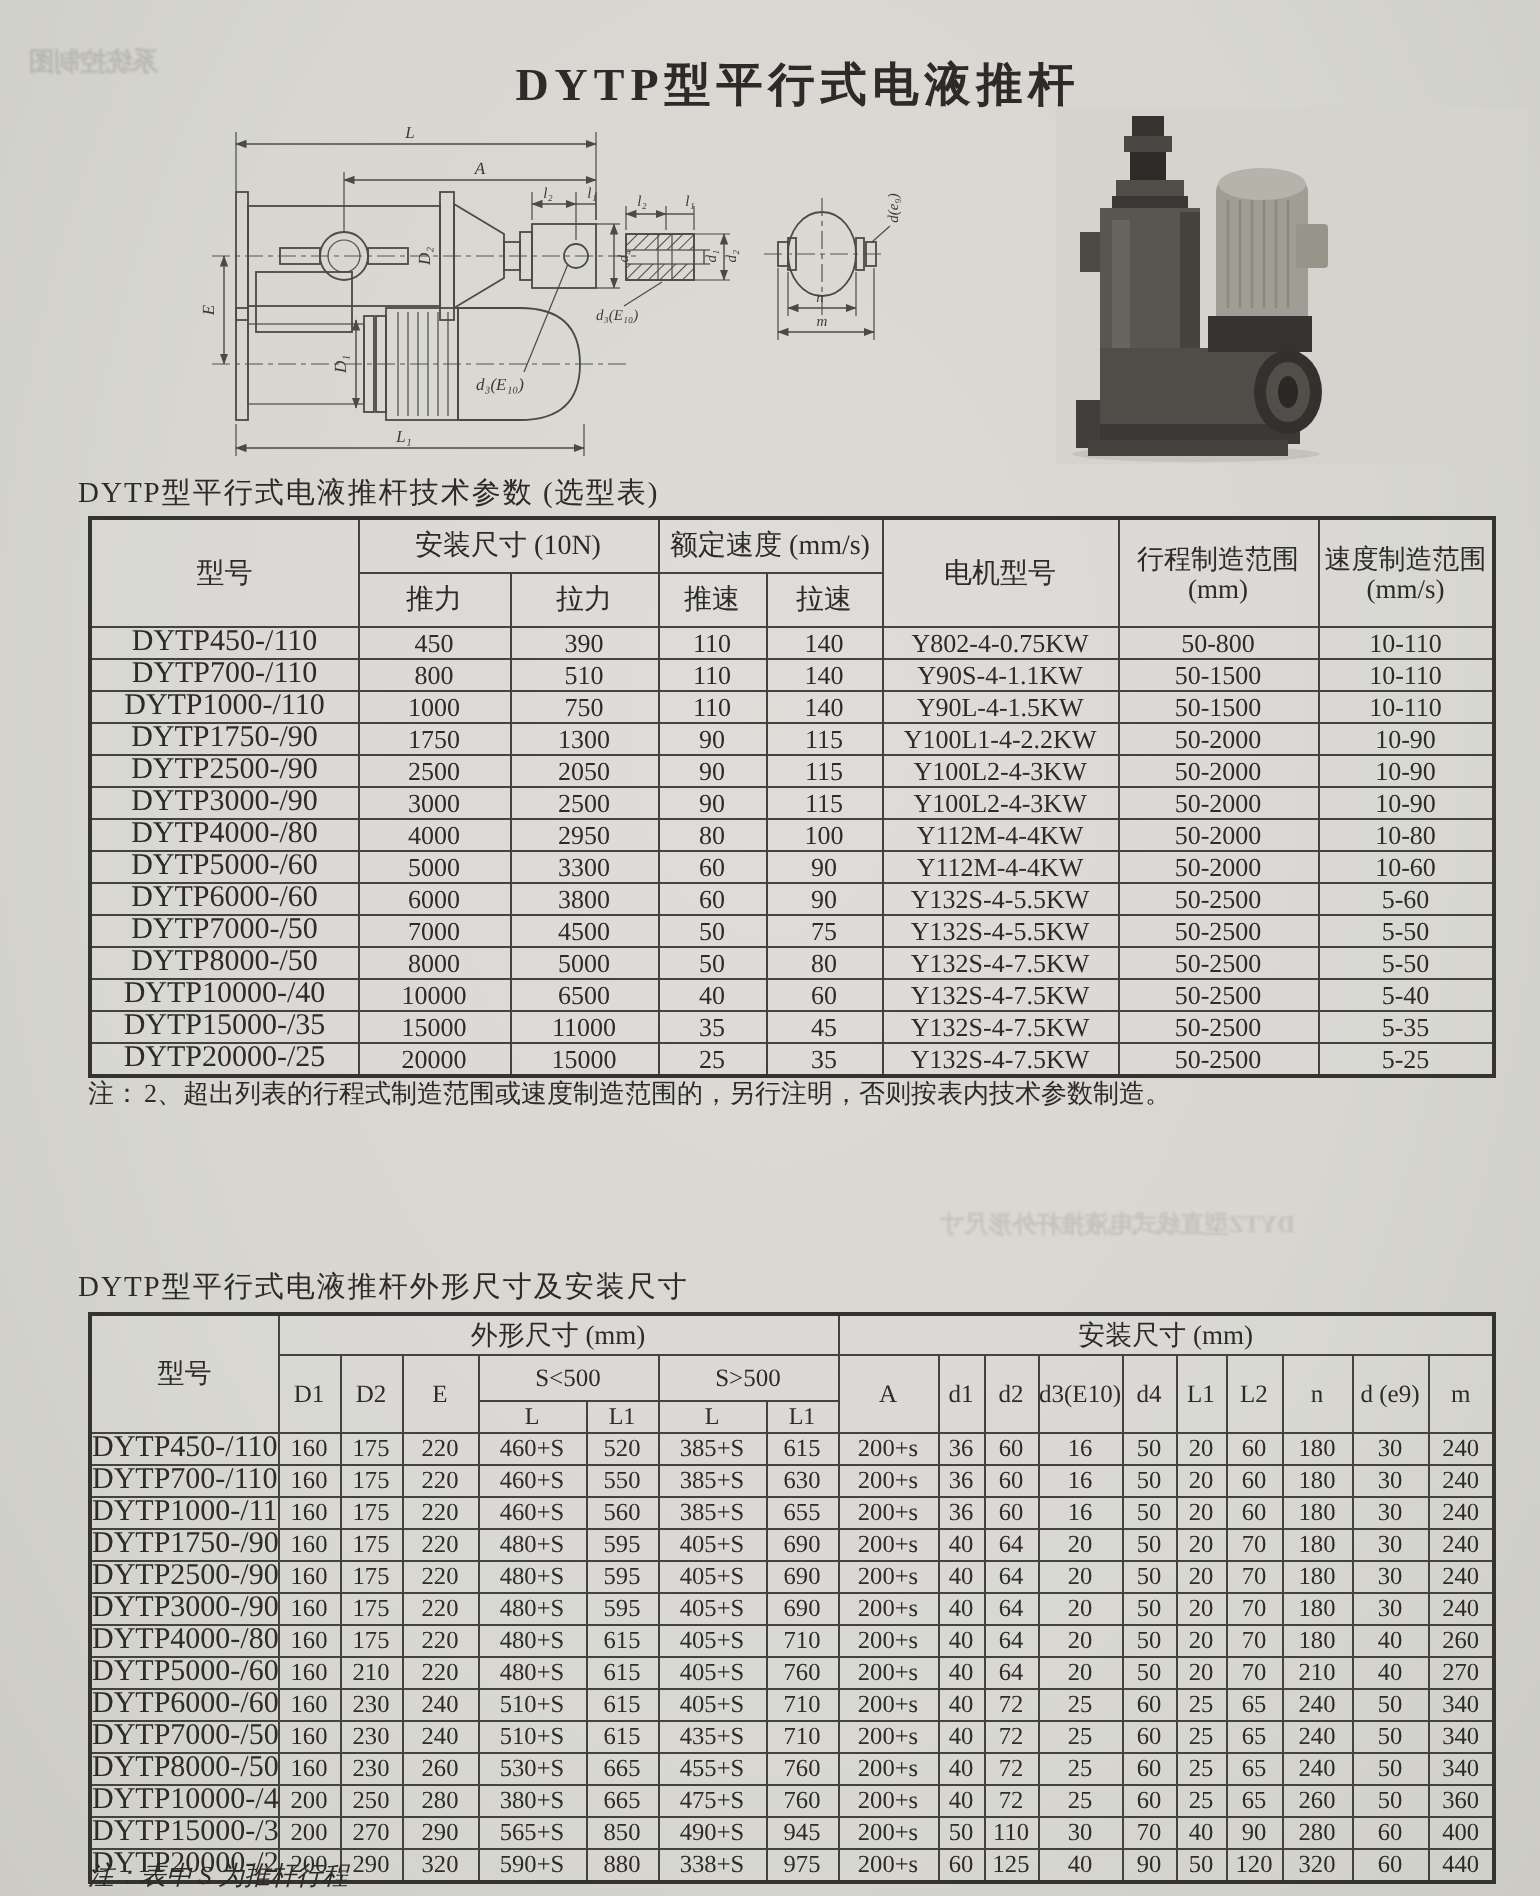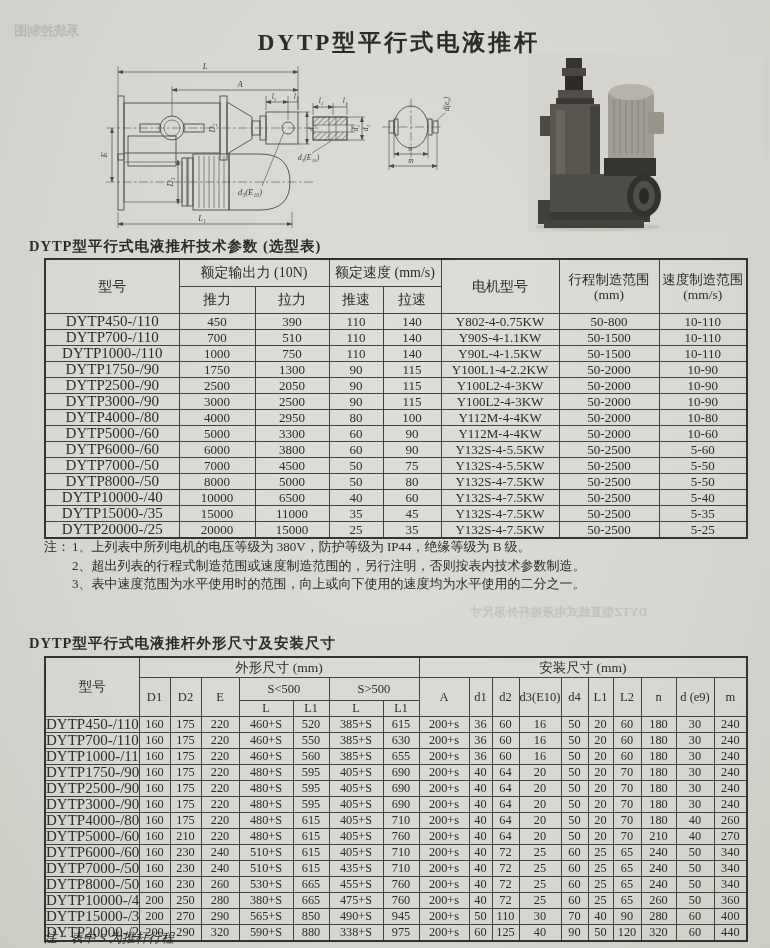--- a/index.html
+++ b/index.html
@@ -9,21 +9,21 @@
   
   .ghost{position:absolute;transform:scaleX(-1);color:#8f8d88;font-weight:bold;filter:blur(.6px);pointer-events:none;}
   .ghost-tl{left:14px;top:22px;font-size:13px;opacity:.38;}
   .ghost-mr{left:560px;top:196px;font-size:14px;opacity:.4;}
   .ghost-t2{left:470px;top:604px;font-size:12px;opacity:.28;}
   .title{position:absolute;top:12px;left:14px;width:100%;text-align:center;font-size:23px;font-weight:bold;letter-spacing:3px;}
   .figure-row{position:absolute;top:52px;left:0;width:770px;height:184px;}
   svg{position:absolute;}
   .drawing{left:96px;top:4px;}
   .photo{left:528px;top:2px;}
-  .section-title{position:absolute;left:29px;font-size:14.5px;font-weight:bold;letter-spacing:1px;}
+  .section-title{position:absolute;left:39px;font-size:14.5px;font-weight:normal;letter-spacing:1px;}
   .sec1{top:237px;}
   .sec2{top:634px;}
   table{position:absolute;left:44px;border-collapse:collapse;table-layout:fixed;background:rgba(255,255,255,0.07);}
   table,th,td{border:1px solid #43423d;}
   table{border:2px solid #343330;}
   th{font-weight:normal;padding:0;text-align:center;overflow:hidden;white-space:nowrap;}
   td{padding:0;text-align:center;overflow:hidden;white-space:nowrap;}
   .t1{top:258px;width:702px;}
   .t1 thead th{height:26px;font-size:14px;}
   .t1 tbody td{height:15px;font-size:13px;line-height:15px;}
@@ -233,21 +233,21 @@
         <col style="width:74px">
         <col style="width:54px">
       <col style="width:58px">
         <col style="width:118px">
         <col style="width:100px">
         <col style="width:88px">
     </colgroup>
     <thead>
       <tr>
         <th rowspan="2">型号</th>
-        <th colspan="2">额定输出力 (10N)</th>
+        <th colspan="2">安装尺寸 (10N)</th>
         <th colspan="2">额定速度 (mm/s)</th>
         <th rowspan="2">电机型号</th>
         <th rowspan="2" class="unit-head">
           <div>行程制造范围</div>
           <div>(mm)</div>
         </th>
         <th rowspan="2" class="unit-head">
           <div>速度制造范围</div>
           <div>(mm/s)</div>
         </th>
@@ -265,21 +265,21 @@
           <td>450</td>
           <td>390</td>
           <td>110</td>
           <td>140</td>
           <td>Y802-4-0.75KW</td>
           <td>50-800</td>
           <td>10-110</td>
         </tr>
         <tr>
           <td>DYTP700-/110</td>
-          <td>700</td>
+          <td>800</td>
           <td>510</td>
           <td>110</td>
           <td>140</td>
           <td>Y90S-4-1.1KW</td>
           <td>50-1500</td>
           <td>10-110</td>
         </tr>
         <tr>
           <td>DYTP1000-/110</td>
           <td>1000</td>
@@ -399,23 +399,21 @@
           <td>Y132S-4-7.5KW</td>
           <td>50-2500</td>
           <td>5-25</td>
         </tr>
       </tbody>
   </table>
 
   <div class="notes">
     <div class="notes-prefix">注：</div>
     <div class="notes-items">
-      <div class="note-line">1、上列表中所列电机的电压等级为 380V，防护等级为 IP44，绝缘等级为 B 级。</div>
       <div class="note-line">2、超出列表的行程式制造范围或速度制造范围的，另行注明，否则按表内技术参数制造。</div>
-      <div class="note-line">3、表中速度范围为水平使用时的范围，向上或向下使用的速度均为水平使用的二分之一。</div>
     </div>
   </div>
 
   <div class="section-title sec2">DYTP型平行式电液推杆外形尺寸及安装尺寸</div>
 
   <table class="t2">
     <colgroup>
       <col style="width:94px">
         <col style="width:31px">
         <col style="width:31px">

